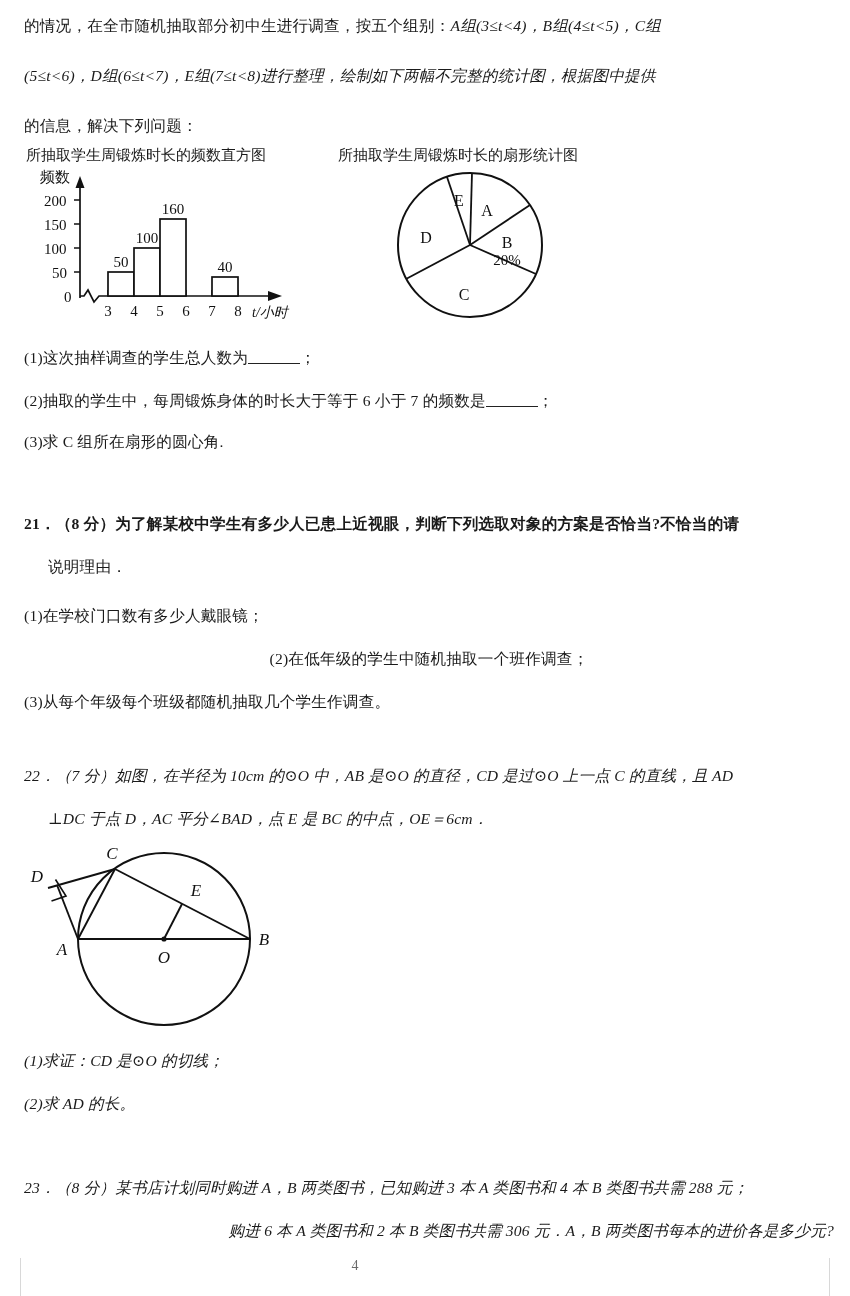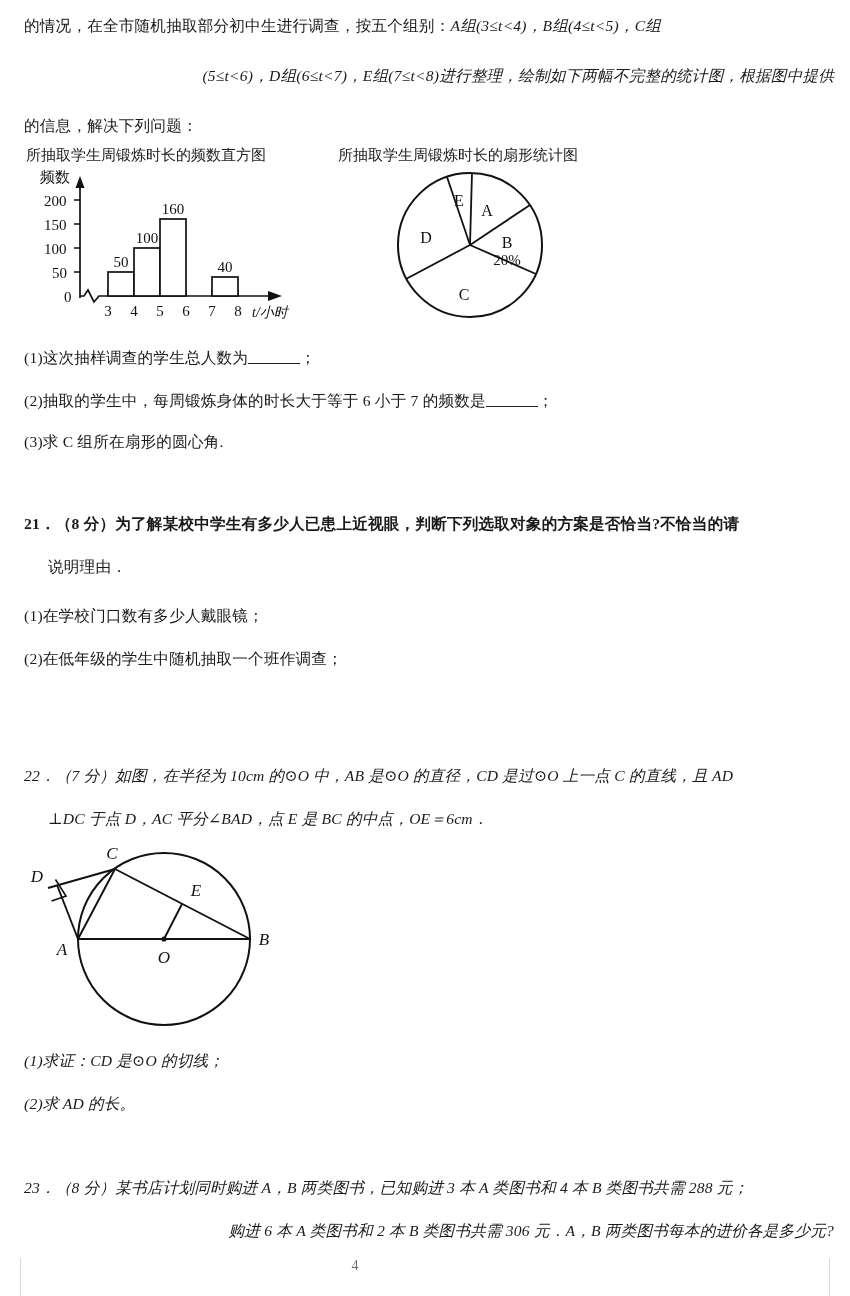--- a/index.html
+++ b/index.html
@@ -68,21 +68,21 @@
 </style>
 </head>
 <body>
 
 <div class="page">
 
   <div class="txt body-line" style="top:18px;">
     <span>的情况，在全市随机抽取部分初中生进行调查，按五个组别：</span><span class="mi">A组(3≤t&lt;4)，B组(4≤t&lt;5)，C组</span>
   </div>
 
-  <div class="txt body-line" style="top:68px;text-align:right;">
+  <div class="txt body-line" style="top:68px;">
     <span class="mi">(5≤t&lt;6)，D组(6≤t&lt;7)，E组(7≤t&lt;8)进行整理，绘制如下两幅不完整的统计图，根据图中提供</span>
   </div>
 
   <div class="txt body-line" style="top:118px;">
     <span>的信息，解决下列问题：</span>
   </div>
 
   <div class="fig-title" style="left:26px; top:146px;text-align:right;">
     <span>所抽取学生周锻炼时长的频数直方图</span>
   </div>
@@ -178,22 +178,25 @@
 
   <div class="txt body-line" style="top:516px;font-weight:bold;">
     <span>21．（8 分）为了解某校中学生有多少人已患上近视眼，判断下列选取对象的方案是否恰当?不恰当的请</span>
   </div>
   <div class="txt body-line" style="top:559px; left:48px;">
     <span>说明理由．</span>
   </div>
   <div class="txt body-line" style="top:608px;">
     <span>(1)在学校门口数有多少人戴眼镜；</span>
   </div>
-  <div class="txt body-line" style="top:651px;">
+  <div class="txt body-line" style="top:651px;text-align:center;">
     <span>(2)在低年级的学生中随机抽取一个班作调查；</span>
+  </div>
+  <div class="txt body-line" style="top:694px;">
+    <span>(3)从每个年级每个班级都随机抽取几个学生作调查。</span>
   </div>
 
   <div class="txt body-line" style="top:768px;">
     <span class="mi">22．（7 分）如图，在半径为 10cm 的⊙O 中，AB 是⊙O 的直径，CD 是过⊙O 上一点 C 的直线，且 AD</span>
   </div>
   <div class="txt body-line" style="top:811px; left:48px;">
     <span class="mi">⊥DC 于点 D，AC 平分∠BAD，点 E 是 BC 的中点，OE＝6cm．</span>
   </div>
 
   <svg class="geo-svg" style="left:24px; top:845px;" width="270" height="195" viewBox="0 0 270 195">

